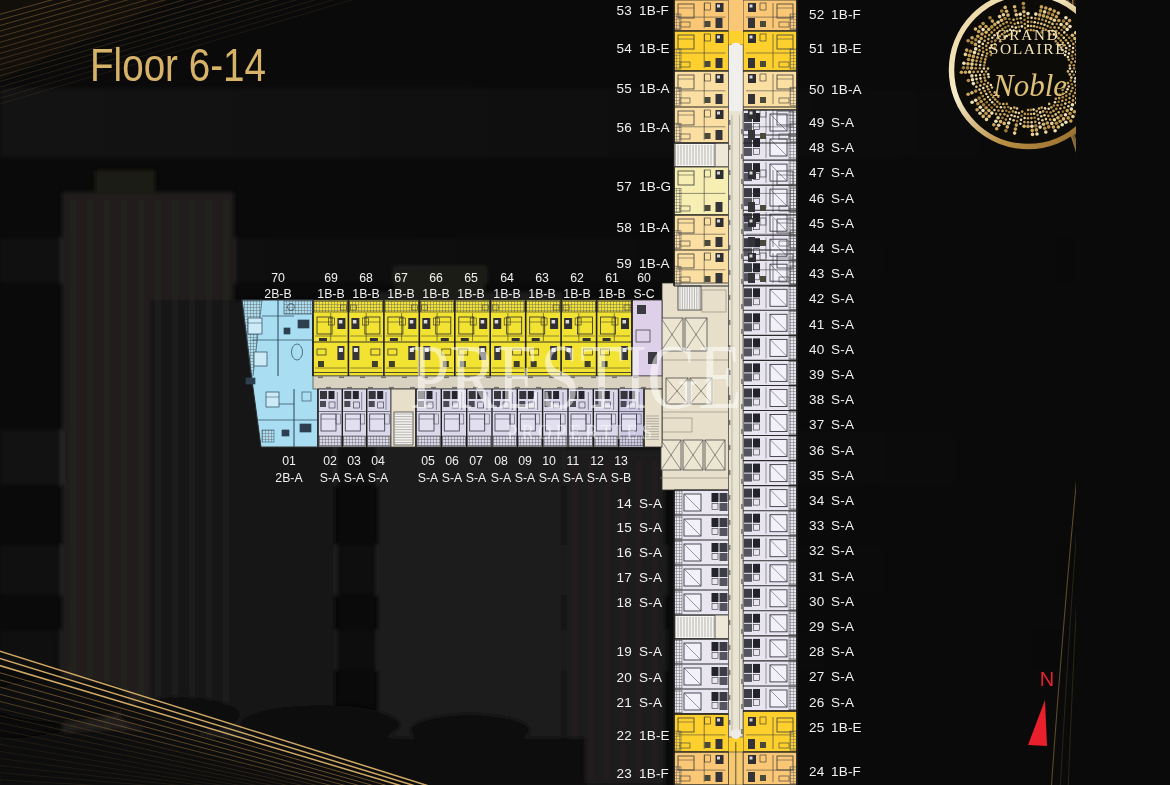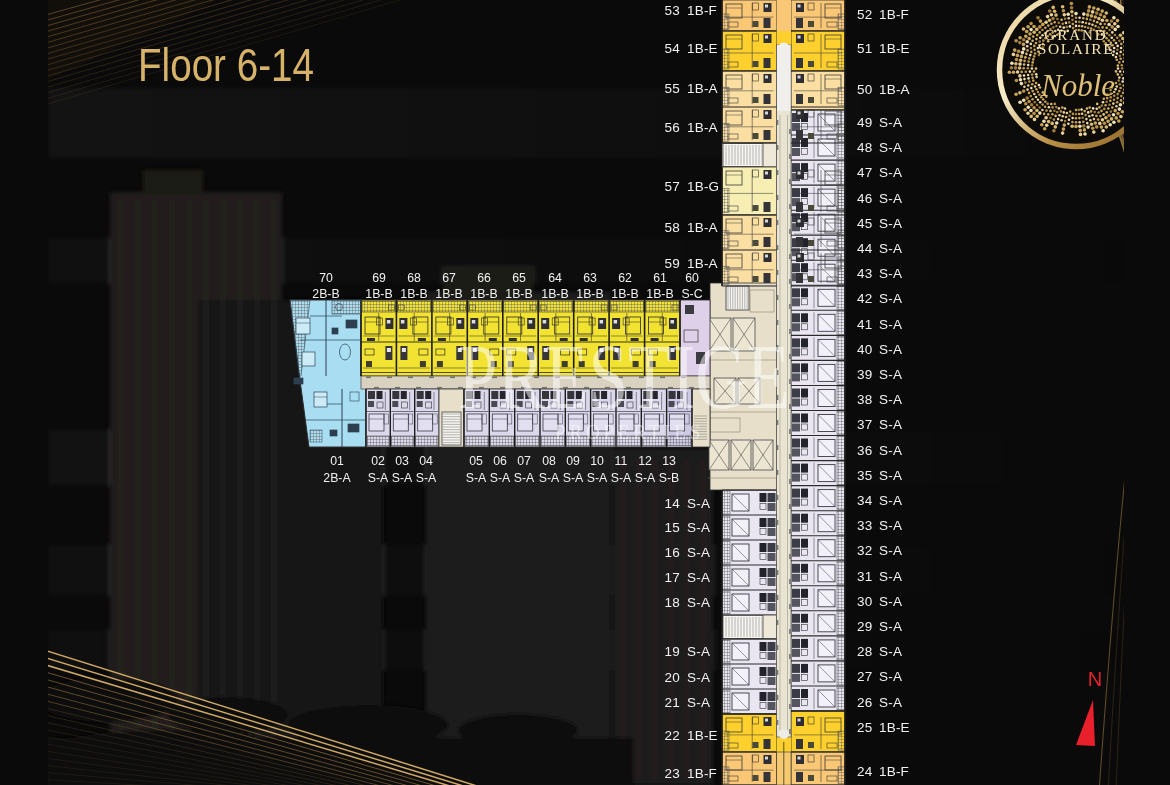--- a/index.html
+++ b/index.html
@@ -1,16 +1,16 @@
 <!DOCTYPE html>
 <html><head>
 <meta charset="utf-8">
 <style>
 html,body{margin:0;padding:0;background:#0a0a0a;}
-#stage{position:relative;width:1076px;height:785px;overflow:hidden;margin-left:48px;}
+#stage{position:relative;width:1076px;height:785px;overflow:hidden;}
 </style>
 </head>
 <body>
 <div id="stage">
 <svg width="1170" height="785" viewBox="0 0 1170 785" xmlns="http://www.w3.org/2000/svg">
 <defs>
 <pattern id="hatch" width="3" height="3" patternUnits="userSpaceOnUse">
   <rect width="3" height="3" fill="none"></rect>
   <path d="M0 1.5 H3 M1.5 0 V3" stroke="#666" stroke-width="0.45"></path>
 </pattern>

